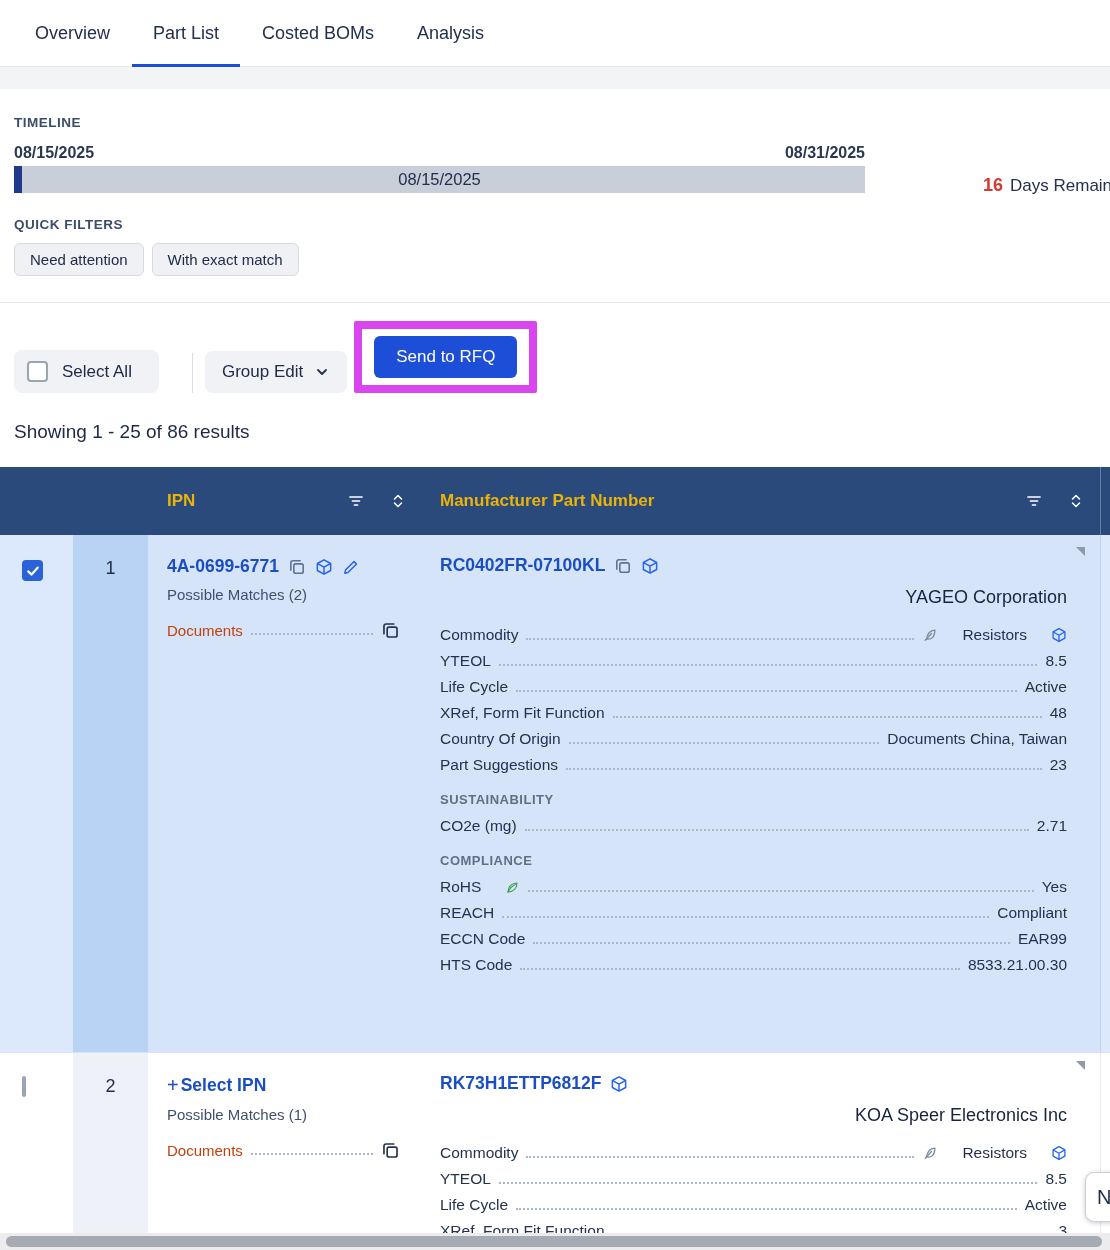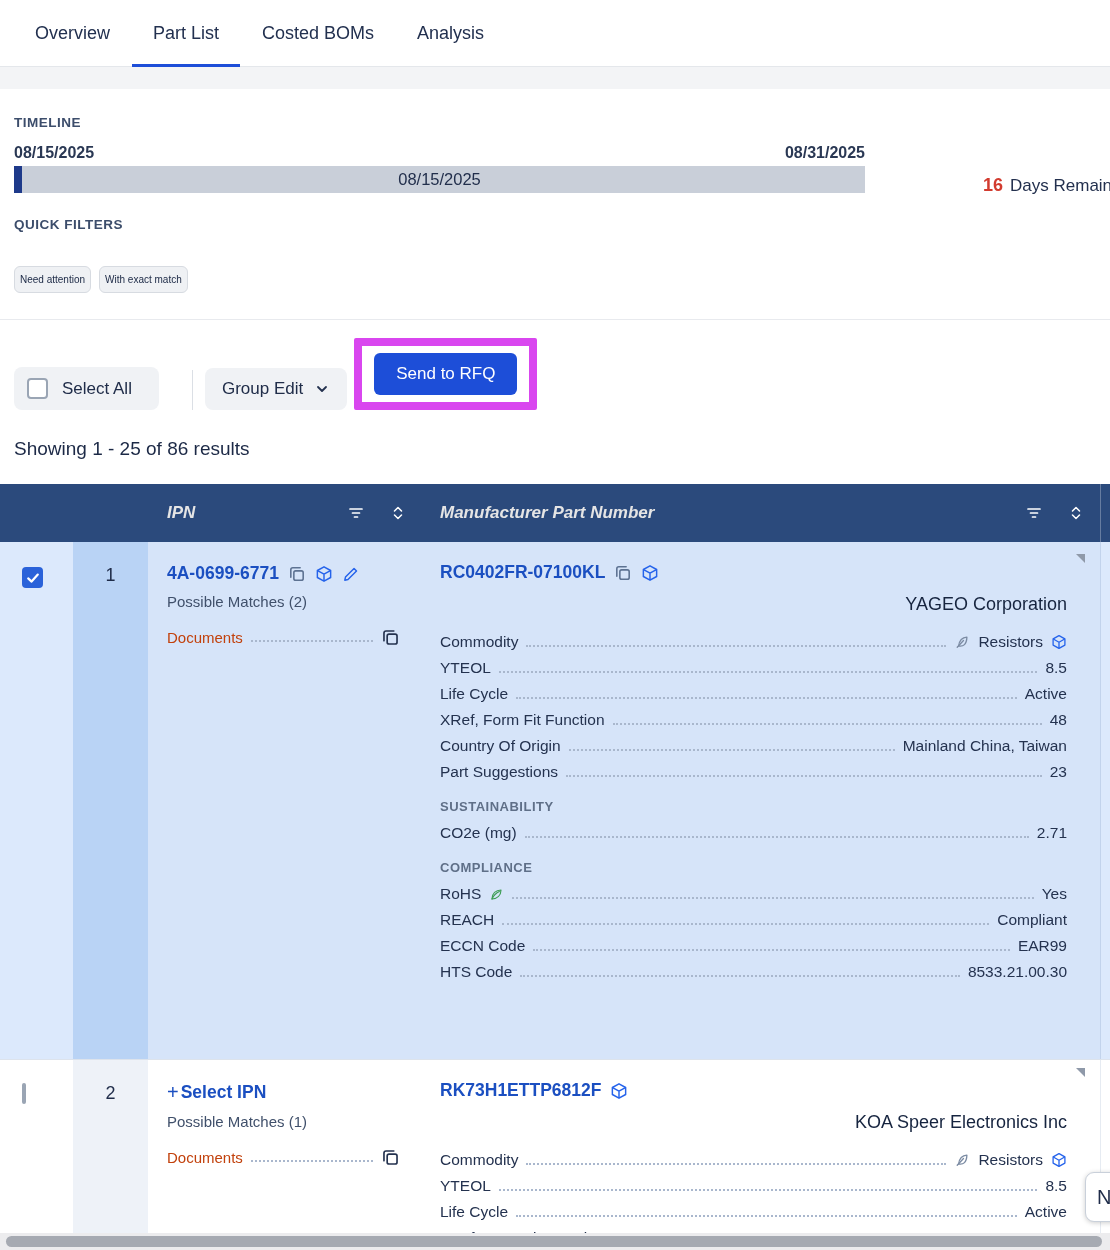--- a/index.html
+++ b/index.html
@@ -27,22 +27,22 @@
             display:flex; align-items:center; justify-content:center; }
   .tl-fill { position:absolute; left:0; top:0; bottom:0; width:8px; background:#1e3a8a; }
   .tl-bar-label { position:relative; font-size:16.5px; color:#222f4c; }
   .tl-days { position:absolute; left:983px; top:175px; white-space:nowrap;
              font-size:17px; color:#23304e; display:flex; align-items:baseline; }
   .tl-days .num { color:#d23b2f; font-weight:700; font-size:18px; margin-right:7px; }
 
   
   .qf { padding:24px 0 0 14px; }
   .qf-chips { display:flex; gap:8px; margin-top:11px; }
-  .chip { background:#eff1f4; border:1px solid #d7dbe1; border-radius:6px; padding:7px 5px;
-          font-size:10px; color:#202d49; cursor:pointer;margin-top:23px; }
+  .chip { background:#eff1f4; border:1px solid #d7dbe1; border-radius:6px; padding:7px 15px;
+          font-size:15px; color:#202d49; cursor:pointer; }
   .hr { border-top:1px solid #e8eaee; margin-top:26px; }
 
   
   .toolbar { display:flex; align-items:flex-end; padding-left:14px; margin-top:18px; }
   .select-all { display:flex; align-items:center; gap:14px; background:#f0f2f5; border:0;
                 border-radius:8px; padding:11px 27px 11px 13px; font-size:17px; color:#202d49; cursor:pointer; }
   .cb { width:21px; height:21px; border:2px solid #9aa5b4; border-radius:4px; background:#fff; flex:none; }
   .cb-checked { width:21px; height:21px; border-radius:4px; background:#2a62d9; color:#fff;
                 display:flex; align-items:center; justify-content:center; flex:none; }
   .vdiv { width:1px; height:40px; background:#dbdfe5; margin:0 12px 0 33px; }
@@ -50,21 +50,21 @@
                 border-radius:8px; padding:11px 17px; font-size:17px; color:#202d49; cursor:pointer; }
   .rfq-box { border:8px solid #d946ef; padding:7px 12px; margin-left:7px; border-radius:2px; }
   .send-rfq { background:#1d4ed8; color:#fff; border:0; border-radius:6px; padding:11px 22px;
               font-size:17px; cursor:pointer; }
 
   .results { font-size:19px; color:#1c2946; padding-left:14px; margin-top:28px; }
 
   
   .table { margin-top:24px; }
   .thead, .trow { display:grid; grid-template-columns:73px 75px 272px 680px 10px; }
-  .thead { background:#2b4a7c; height:58px; color:#e5e5e5;font-style:italic; }
+  .thead { background:#2b4a7c; height:68px; color:#eab308; }
   .th { display:flex; align-items:center; font-size:17px; font-weight:700; }
   .th-ipn { padding-left:19px; padding-right:14px; }
   .th-mpn { padding-left:20px; padding-right:16px; }
   .th-extra { border-left:1px solid rgba(255,255,255,.28); }
   .th .spacer { flex:1; }
   .th .hicon { margin-left:26px; display:flex; align-items:center; cursor:pointer; color:#fff; }
 
   .row-1 { height:517px; }
   .row-2 { height:202px; border-top:1px solid #dde3ec; background:#fff; }
   .row-1 .c-check { background:#dce9fc; }
@@ -86,21 +86,21 @@
   .select-ipn .plus { font-size:20px; font-weight:400; margin-right:2px; }
   .matches { margin-top:9px; font-size:15px; color:#40506b; }
   .docs-row { margin-top:18px; display:flex; align-items:center; font-size:15px; color:#c2410c; }
 
   .manufacturer { margin-top:11px; font-size:18px; color:#16243f;text-align:right; }
   .fields { margin-top:14px; }
   .frow { display:flex; align-items:center; line-height:26px; height:26px;
           font-size:15.5px; color:#24324f; }
   .lead { flex:1; border-bottom:2px dotted #a9b7cd; margin:7px 8px 0 8px; height:1px; min-width:14px; }
   .fval { white-space:nowrap; }
-  .fval-group, .flabel-group { display:flex; align-items:center; gap:8px; white-space:nowrap; }
+  .fval-group, .flabel-group { display:flex; align-items:center; gap:24px; white-space:nowrap; }
   .subsec { margin-top:9px; line-height:26px; font-size:13px; font-weight:700;
             color:#5f6f88; letter-spacing:.5px; }
   .corner { position:absolute; top:12px; right:15px; width:0; height:0;
             border-top:9px solid #8f99a9; border-left:9px solid transparent; }
   .row-2 .corner { top:8px; }
 
   
   .next-btn { position:absolute; left:1085px; top:1172px; width:62px; height:50px;
               background:#fff; border:1px solid #c9d0da; border-radius:9px;
               box-shadow:0 1px 5px rgba(0,0,0,.2); font-size:20px; color:#1f2c49;
@@ -329,21 +329,21 @@
             <span class="fval">Active</span>
           </div>
           <div class="frow">
             <span>XRef, Form Fit Function</span>
             <span class="lead"></span>
             <span class="fval">48</span>
           </div>
           <div class="frow">
             <span>Country Of Origin</span>
             <span class="lead"></span>
-            <span class="fval">Mainland China, Taiwan</span>
+            <span class="fval">Documents China, Taiwan</span>
           </div>
           <div class="frow">
             <span>Part Suggestions</span>
             <span class="lead"></span>
             <span class="fval">23</span>
           </div>
 
           <div class="subsec">SUSTAINABILITY</div>
           <div class="frow">
             <span>CO2e (mg)</span>

